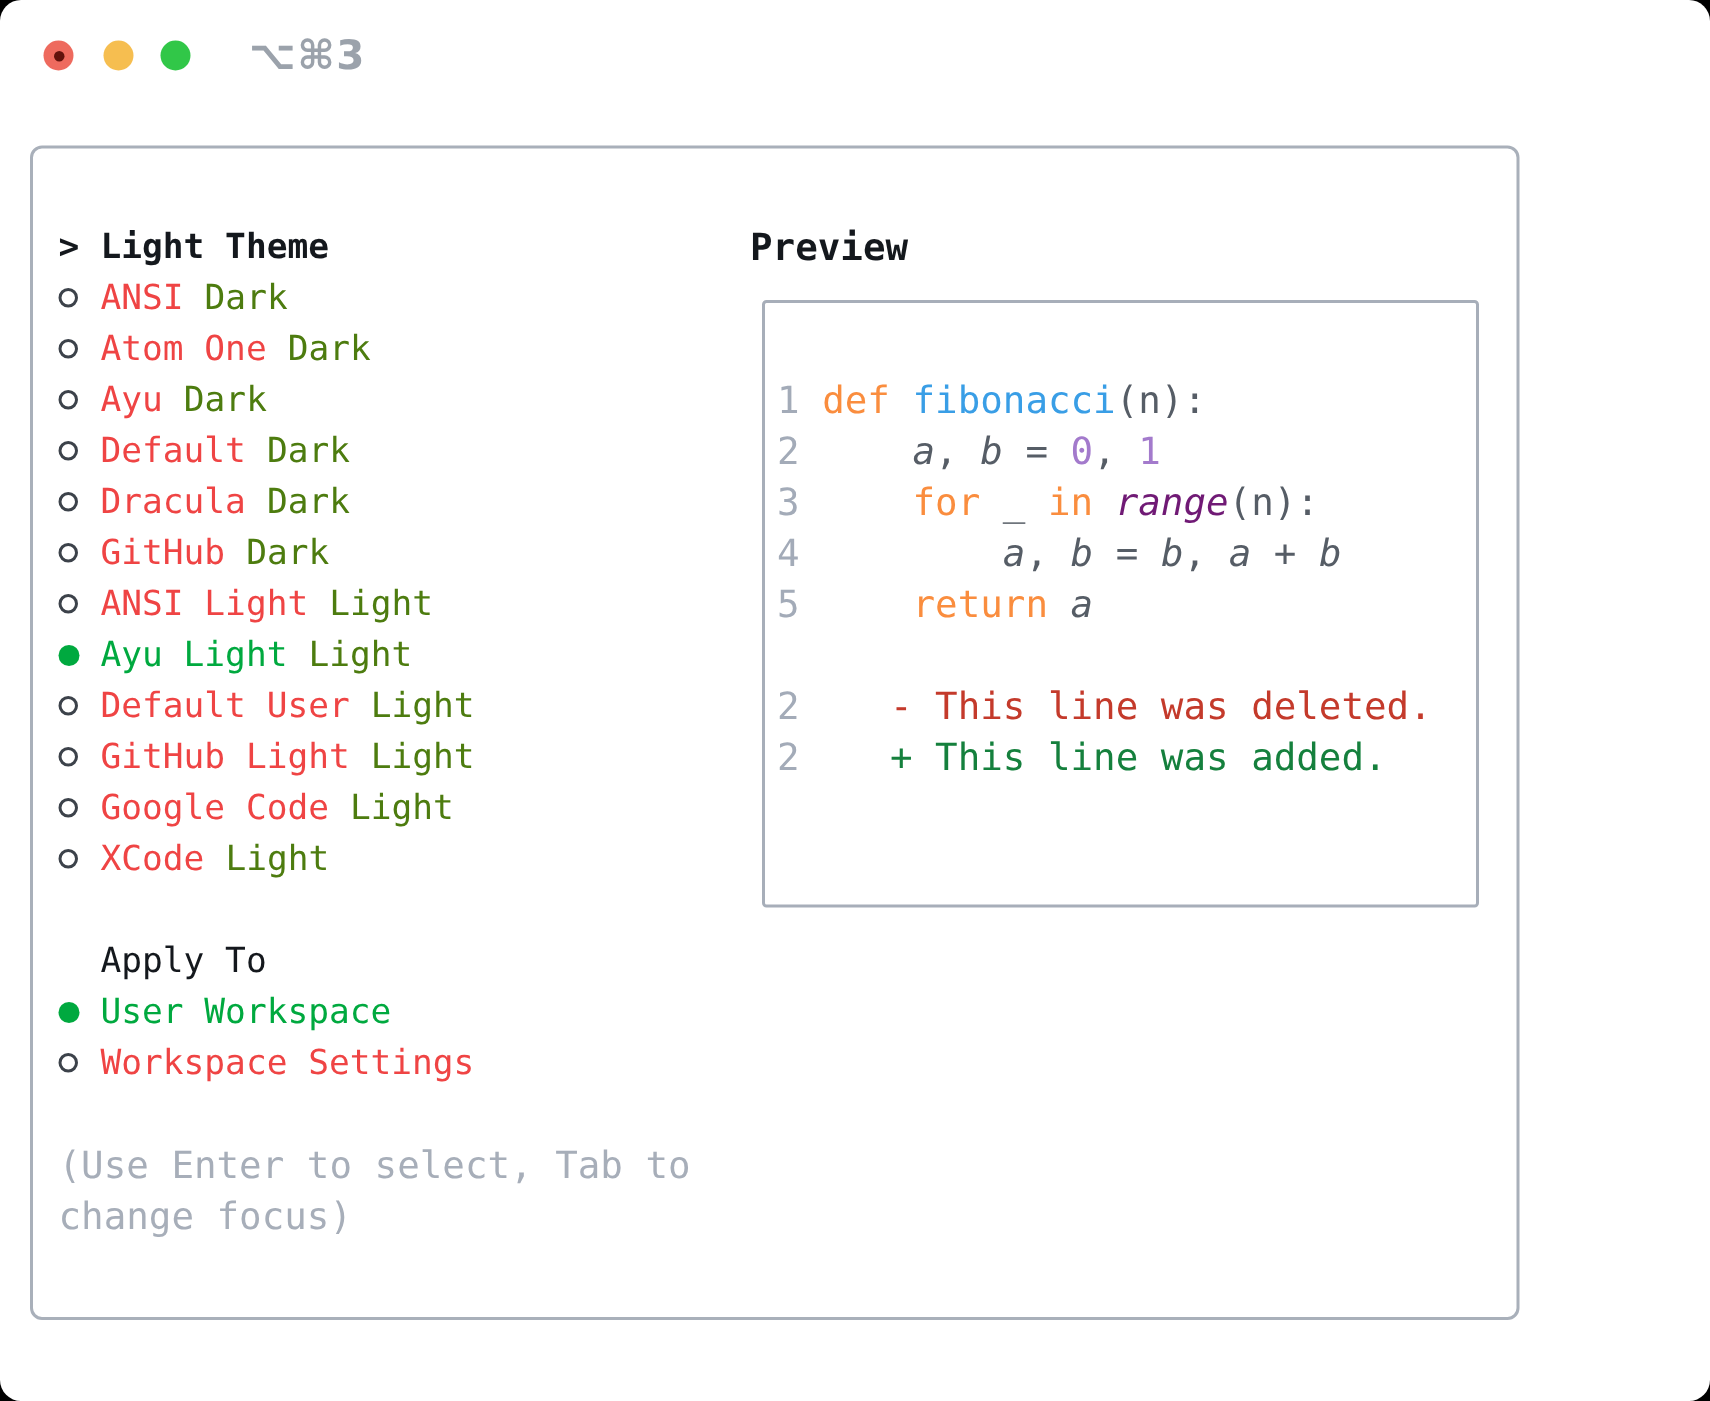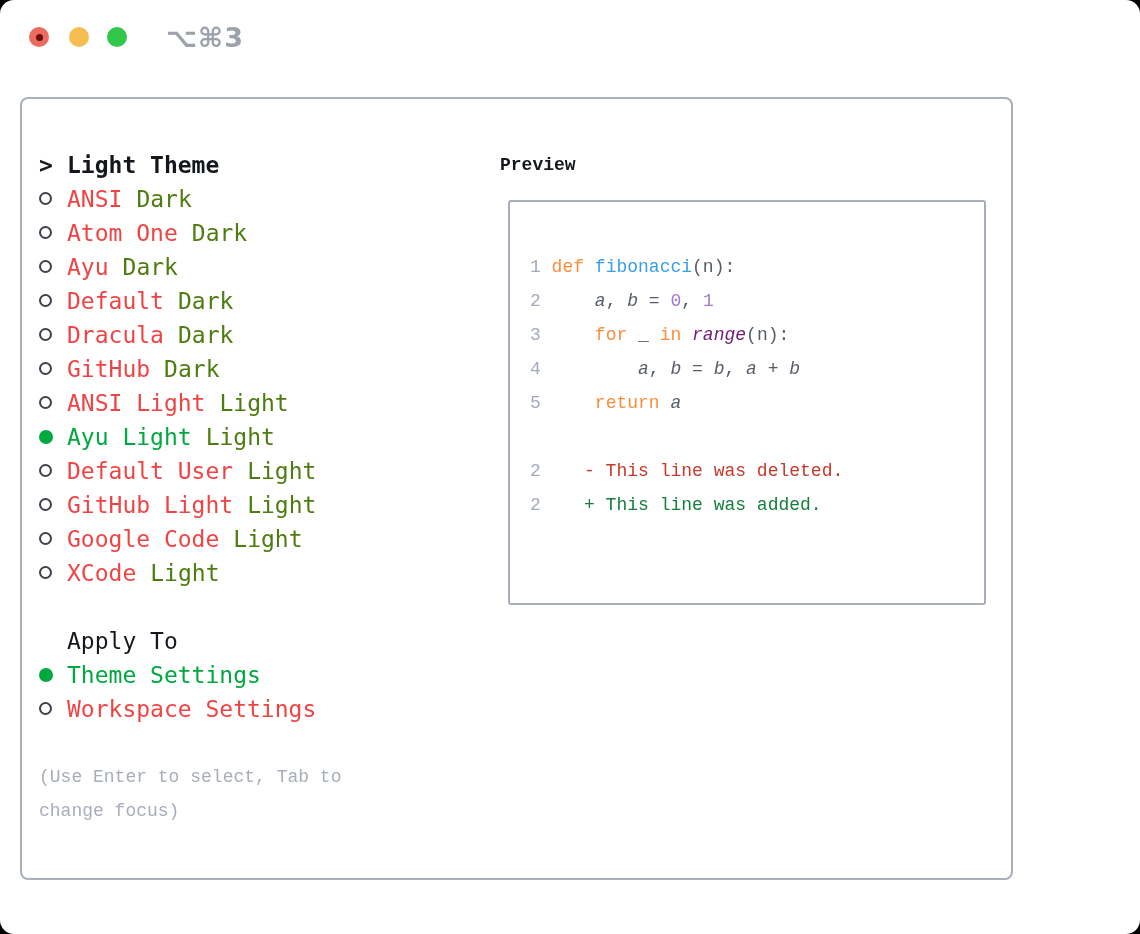--- a/index.html
+++ b/index.html
@@ -25,21 +25,21 @@
   .shortcut{
     position:absolute;left:166px;top:22px;
     font-family:"DejaVu Sans", sans-serif;
     font-size:27px;font-weight:700;color:#9ba2ab;letter-spacing:1px;
   }
   
   .panel{
     position:absolute;left:20px;top:97px;width:989px;height:779px;
     border:2px solid #a9b0ba;border-radius:8px;background:#fff;
   }
-  .mono-line{height:34px;line-height:34px;font-size:18px;white-space:pre;font-family:Liberation Mono, monospace;}
+  .mono-line{height:34px;line-height:34px;font-size:25px;white-space:pre;}
   
   .left-col{position:absolute;left:39px;top:148px;}
   .row{display:flex;align-items:center;height:34px;font-size:23px;color:#3c424a;}
   .colw{display:inline-block;width:28px;flex:0 0 28px;}
   .prompt{font-weight:700;color:#14181d;font-size:23px;}
   .section-title{font-weight:700;color:#14181d;}
   .bullet{position:relative;}
   .bullet::before{
     content:"";position:absolute;left:0;top:-7px;width:13px;height:13px;
     border:2px solid #3c424a;border-radius:50%;box-sizing:border-box;
@@ -51,21 +51,21 @@
   .row.selected .name{color:var(--ui-green);}
   .row .variant{color:#4d7c0f;}
   .row.plainhead{color:#14181d;}
   .help{color:#a7aeb9;}
   
   .preview-title{position:absolute;left:500px;top:148px;font-weight:700;color:#14181d;}
   .preview-box{
     position:absolute;left:508px;top:200px;width:478px;height:405px;
     border:2px solid #a7aeb9;border-radius:3px;background:#fff;box-sizing:border-box;
   }
-  .code{position:absolute;left:20px;top:48px;}
+  .code{position:absolute;left:8px;top:48px;}
   .code .mono-line{color:#565d66;}
   .seg-num{color:#a3abb8;}
   .seg-pl{color:#565d66;}
   .seg-kw{color:#fa8d3e;}
   .seg-fn{color:#399ee6;}
   .seg-var{color:#565d66;font-style:italic;}
   .seg-cn{color:#a37acc;}
   .seg-call{color:#701a75;font-style:italic;}
   .seg-ctx{color:#8b929b;}
   .seg-del{color:#c43a2b;}
@@ -150,21 +150,21 @@
     </div>
 
     <div class="row"></div>
 
     <div class="row plainhead">
       <span class="colw"></span>
         <span>Apply To</span>
     </div>
     <div class="row selected">
       <span class="colw bullet"></span>
-        <span class="name">Theme Settings</span>
+        <span class="name">User Workspace</span>
     </div>
     <div class="row">
       <span class="colw bullet"></span>
         <span class="name">Workspace Settings</span>
     </div>
 
     <div class="row"></div>
 
     <div class="mono-line help">(Use Enter to select, Tab to</div>
     <div class="mono-line help">change focus)</div>

